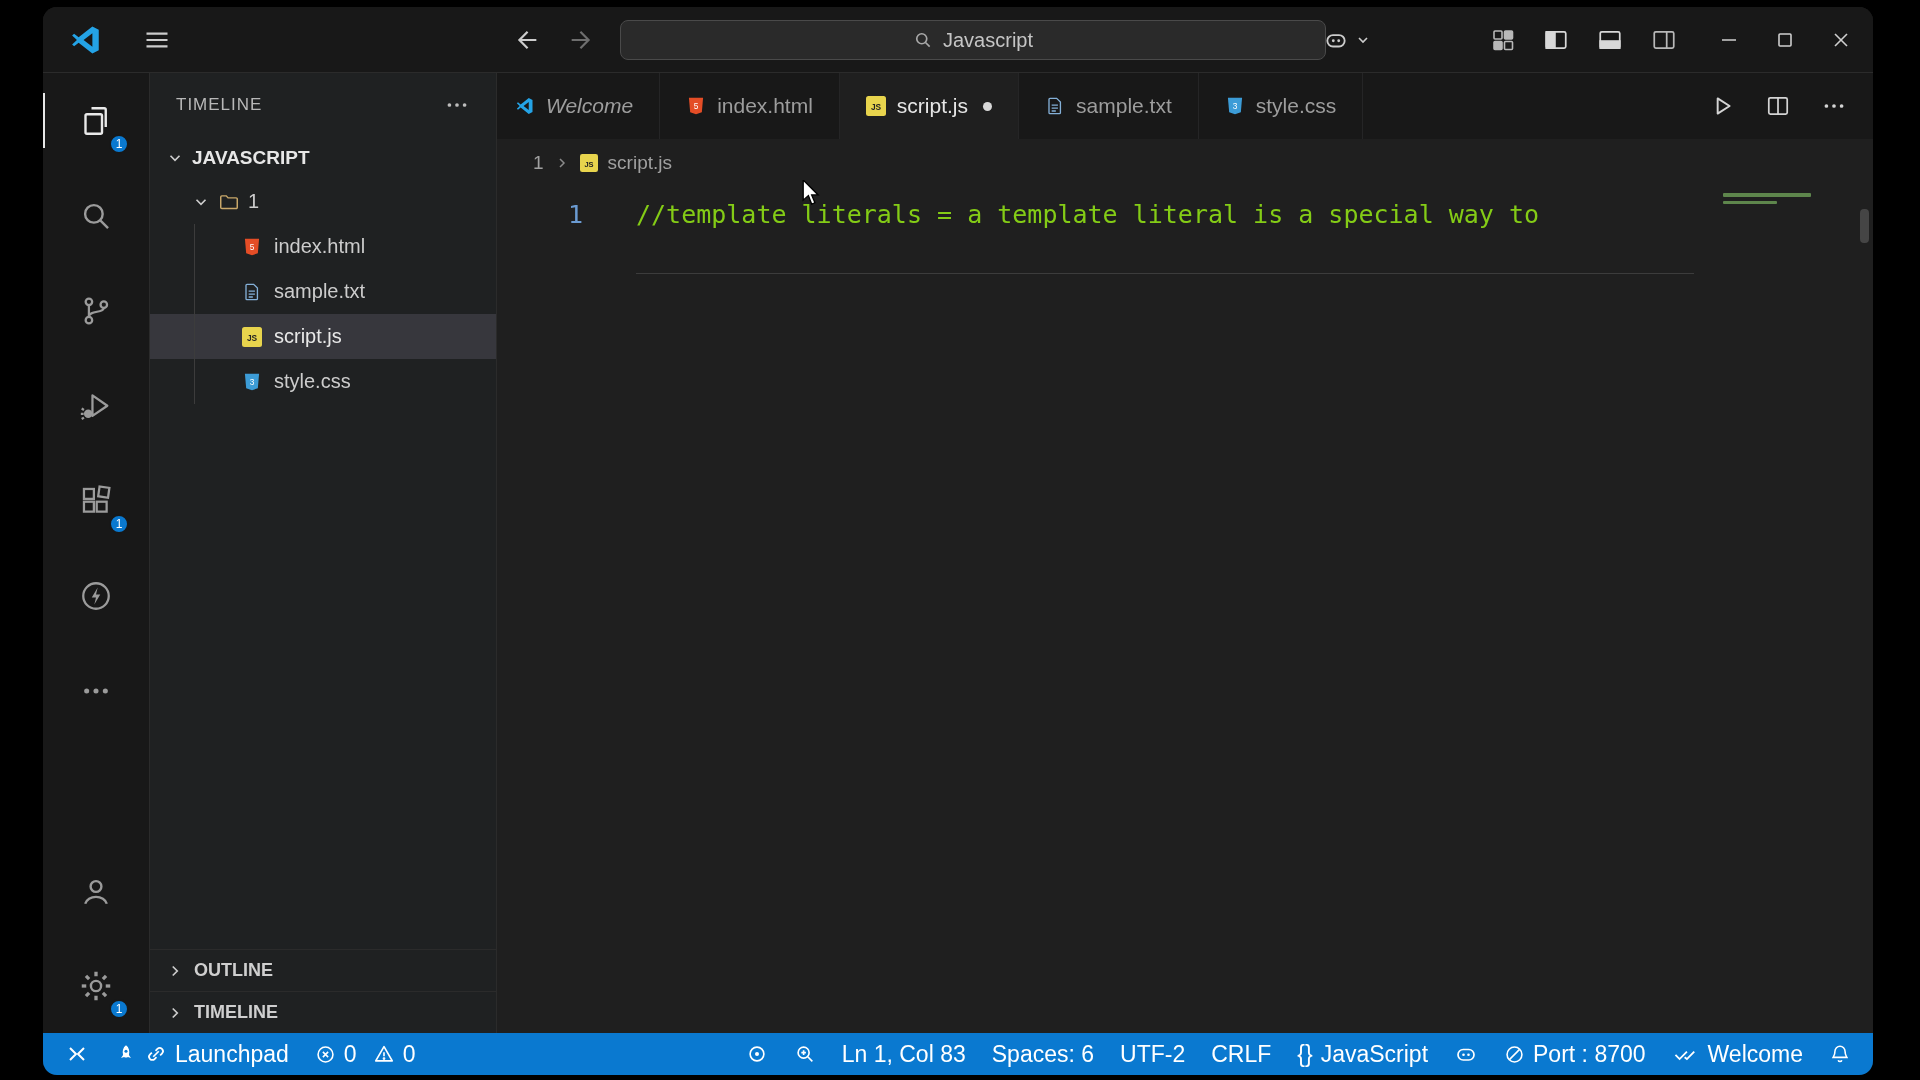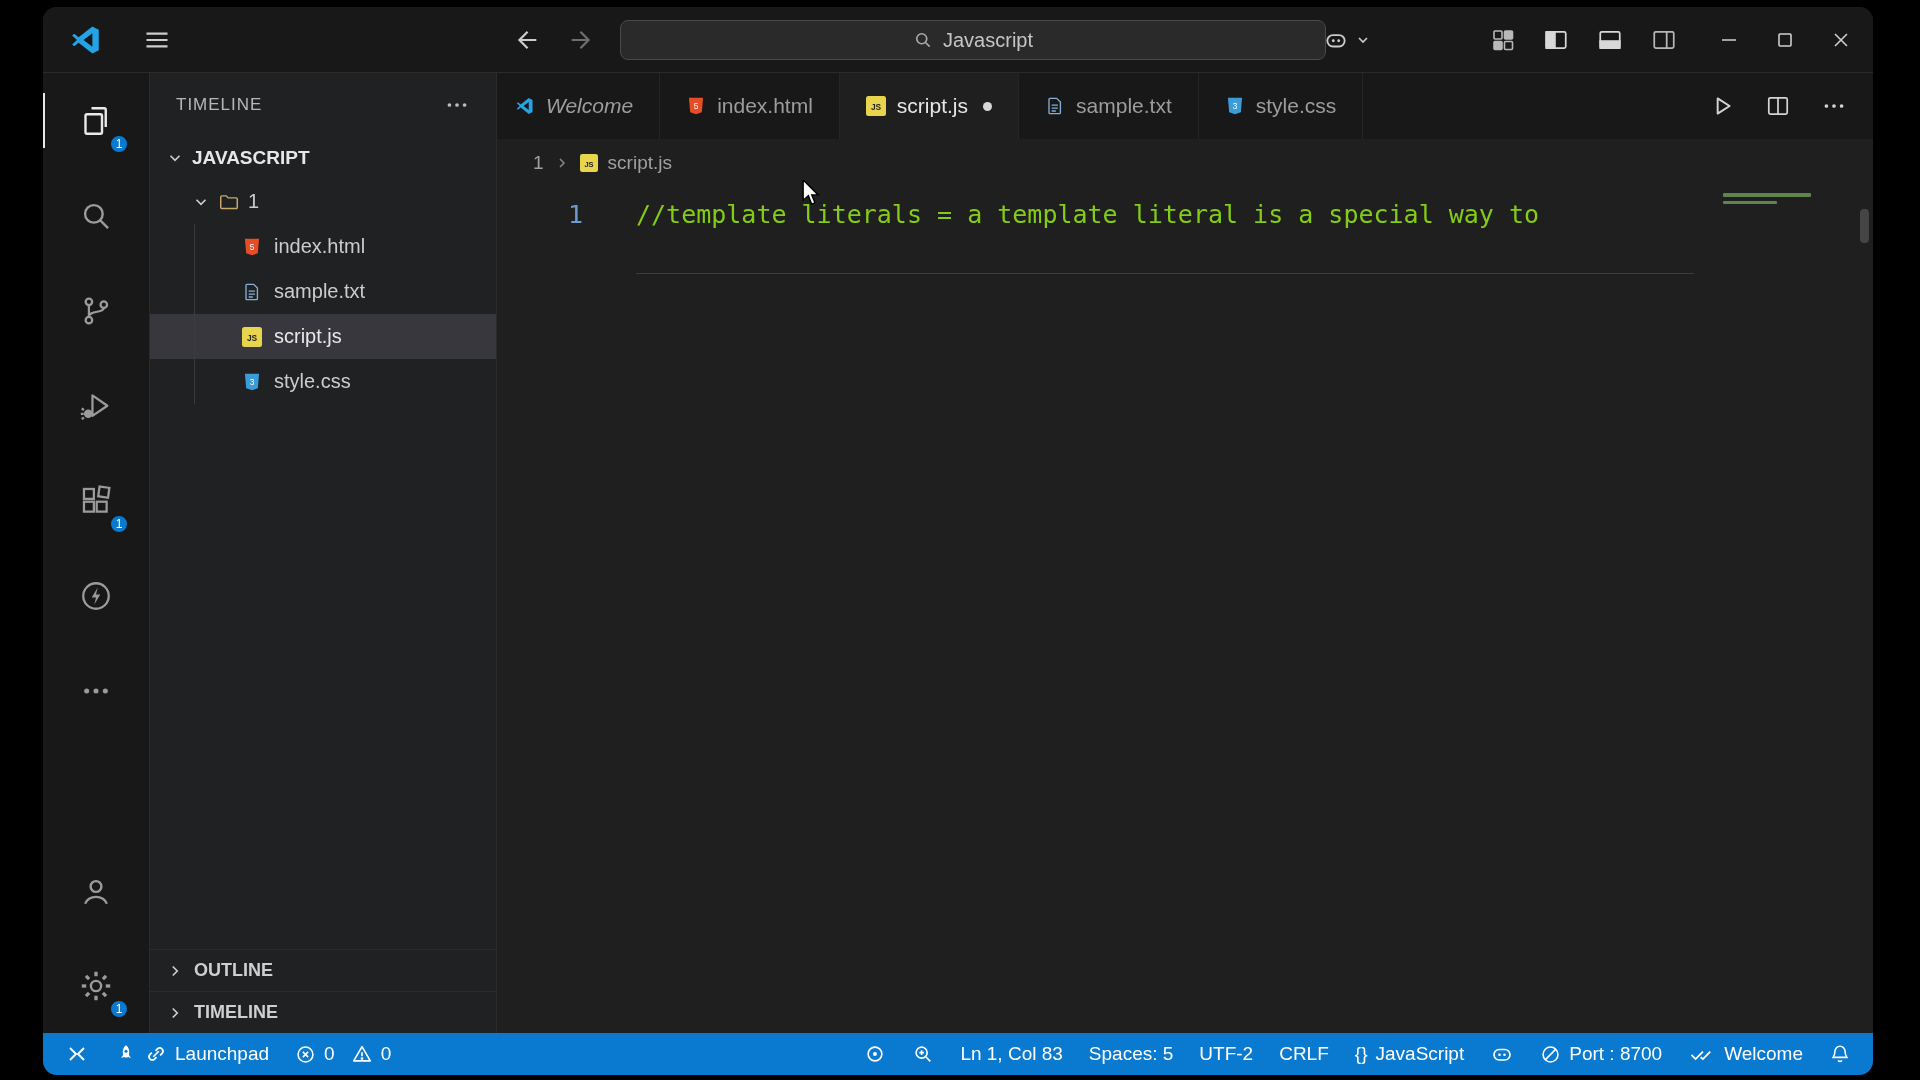--- a/index.html
+++ b/index.html
@@ -83,21 +83,21 @@
   .cur-line-border { position:absolute; left:139px; top:86px; width:1058px; height:1px;
                      background:#3c3c3c; }
   .minimap { position:absolute; right:30px; top:6px; width:120px; }
   .mm-line { height:3.5px; background:rgba(106,153,85,.85); margin-bottom:4px; border-radius:1px; }
   .scroll-thumb { position:absolute; right:4px; top:22px; width:9px; height:34px;
                   background:#454545; border-radius:4px; }
 
   
   .statusbar { flex:0 0 42px; background:#0a79d0; color:#fff; display:flex;
                align-items:center; justify-content:space-between; padding:0 22px;
-               font-size:19px; }
+               font-size:23px; }
   .sb-group { display:flex; align-items:center; gap:26px; }
   .sb-item { display:flex; align-items:center; gap:8px; white-space:nowrap; }
   .sb-item svg { display:block; }
 
   .icon { display:flex; align-items:center; justify-content:center; }
 
   
   .mouse { position:absolute; left:800px; top:180px; z-index:50; }
 </style>
 </head>
@@ -569,21 +569,21 @@
             <circle cx="10.5" cy="10.5" r="6"></circle>
               <line x1="15" y1="15" x2="20" y2="20"></line>
             <path d="M10.5 8 v5 M8 10.5 h5"></path>
             </svg>
         </span>
       </div>
       <div class="sb-item">
         <span>Ln 1, Col 83</span>
       </div>
       <div class="sb-item">
-        <span>Spaces: 5</span>
+        <span>Spaces: 6</span>
       </div>
       <div class="sb-item">
         <span>UTF-2</span>
       </div>
       <div class="sb-item">
         <span>CRLF</span>
       </div>
       <div class="sb-item">
         <span>{}</span>
         <span>JavaScript</span>

